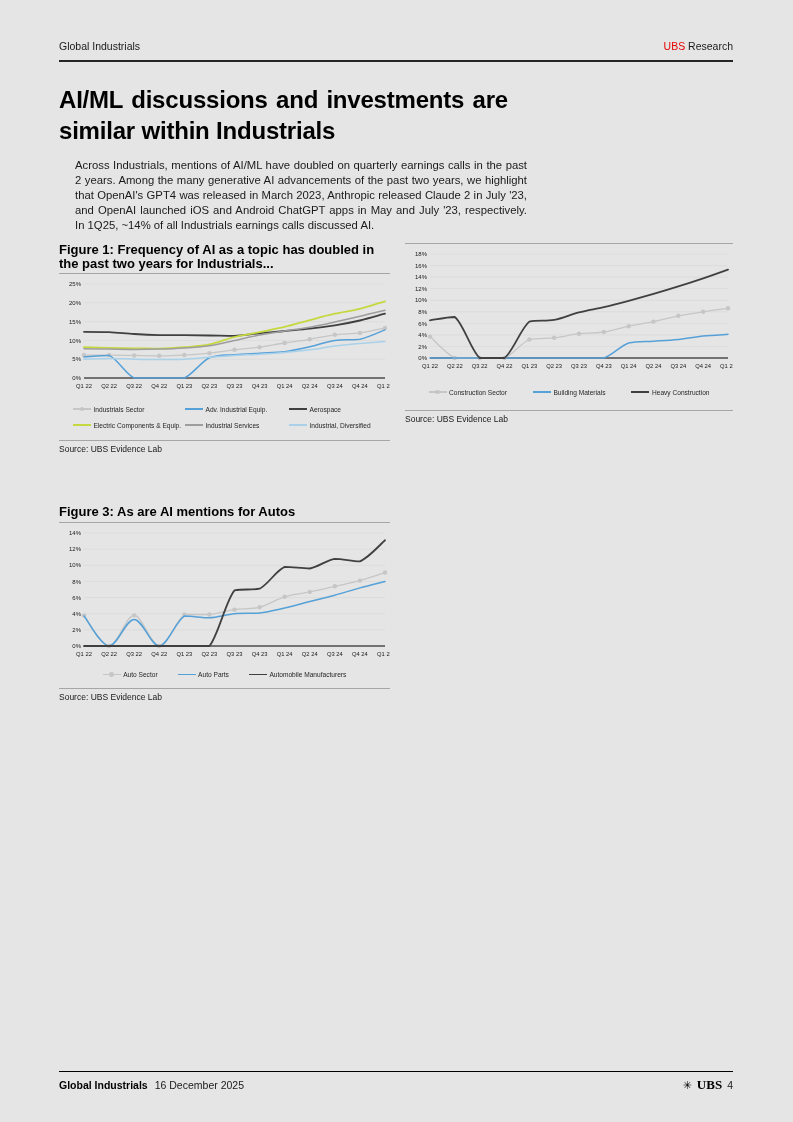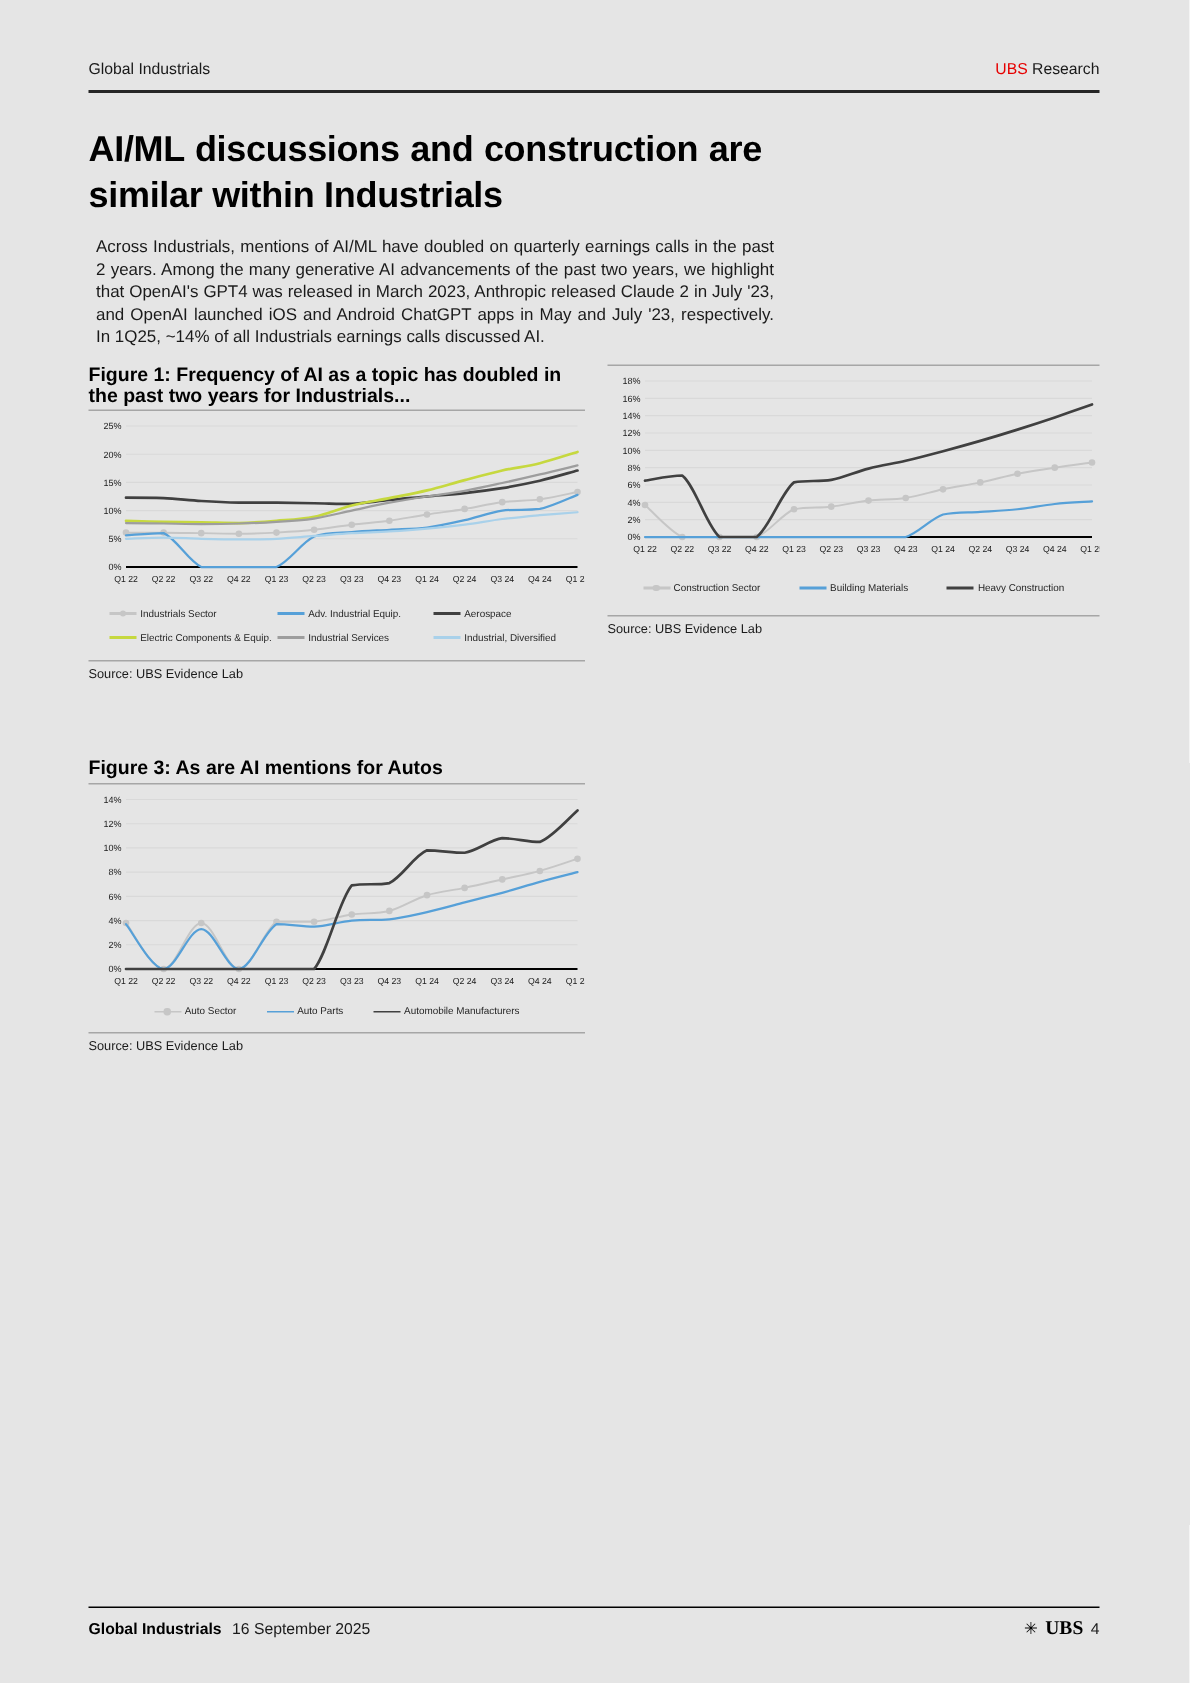--- a/index.html
+++ b/index.html
@@ -10,21 +10,21 @@
   
   .top-header { position:absolute; left:59px; right:60px; top:40px;
     display:flex; justify-content:space-between; font-size:10.5px; }
   .brand-red { color:#e60000; }
   .header-rule { position:absolute; left:59px; right:60px; top:60px; border-top:2.5px solid #262626; }
 
   
   h1 { position:absolute; left:59px; top:85px; width:449px; margin:0;
        font-size:24px; line-height:30.5px; font-weight:700; color:#000; letter-spacing:-0.2px; }
   .t-just { text-align:justify; text-align-last:justify; }
-  .intro { position:absolute; left:64px; top:158px; width:452px; margin:0;
+  .intro { position:absolute; left:75px; top:158px; width:452px; margin:0;
        font-size:11.3px; line-height:14.9px; text-align:justify; color:#1a1a1a; }
 
   
   .figure { position:absolute; }
   .fig1 { left:59px;  top:243px; width:331px; }
   .fig2 { left:405px; top:243px; width:328px; }
   .fig3 { left:59px;  top:505px; width:331px; }
   .figure h2 { margin:0 0 3px 0; font-size:13px; line-height:13.5px; font-weight:700; color:#000; }
   .fig1 h2, .fig2 h2 { min-height:27px; }
   .fig-rule { border-top:1px solid #a6a6a6; }
@@ -54,21 +54,21 @@
 
 <div class="page">
 
   <div class="top-header">
     <span>Global Industrials</span>
     <span><span class="brand-red">UBS</span><span> Research</span></span>
   </div>
   <div class="header-rule"></div>
 
   <h1>
-    <div class="t-just">AI/ML discussions and construction are</div>
+    <div class="t-just">AI/ML discussions and investments are</div>
     <div>similar within Industrials</div>
   </h1>
 
   <p class="intro">Across Industrials, mentions of AI/ML have doubled on quarterly earnings calls in the past 2 years. Among the many generative AI advancements of the past two years, we highlight that OpenAI's GPT4 was released in March 2023, Anthropic released Claude 2 in July '23, and OpenAI launched iOS and Android ChatGPT apps in May and July '23, respectively. In 1Q25, ~14% of all Industrials earnings calls discussed AI.</p>
 
   <section class="figure fig1">
     <h2>Figure 1: Frequency of AI as a topic has doubled in the past two years for Industrials...</h2>
     <div class="fig-rule"></div>
     <svg class="chart" width="331" height="116">
         <line x1="25" y1="100" x2="326" y2="100" stroke="#000000" stroke-width="1.2"></line>
@@ -287,21 +287,21 @@
           <span>Automobile Manufacturers</span>
         </span>
       </div>
     <div class="fig-rule"></div>
     <div class="source">Source: UBS Evidence Lab</div>
   </section>
 
   <div class="footer-rule"></div>
   <div class="footer-row">
     <div>
-      <span class="footer-bold">Global Industrials</span><span>16 September 2025</span>
+      <span class="footer-bold">Global Industrials</span><span>16 December 2025</span>
     </div>
     <div class="footer-right">
       <span class="keys-logo">✳</span>
       <span class="ubs-serif">UBS</span>
       <span>4</span>
     </div>
   </div>
 
 </div>
 

